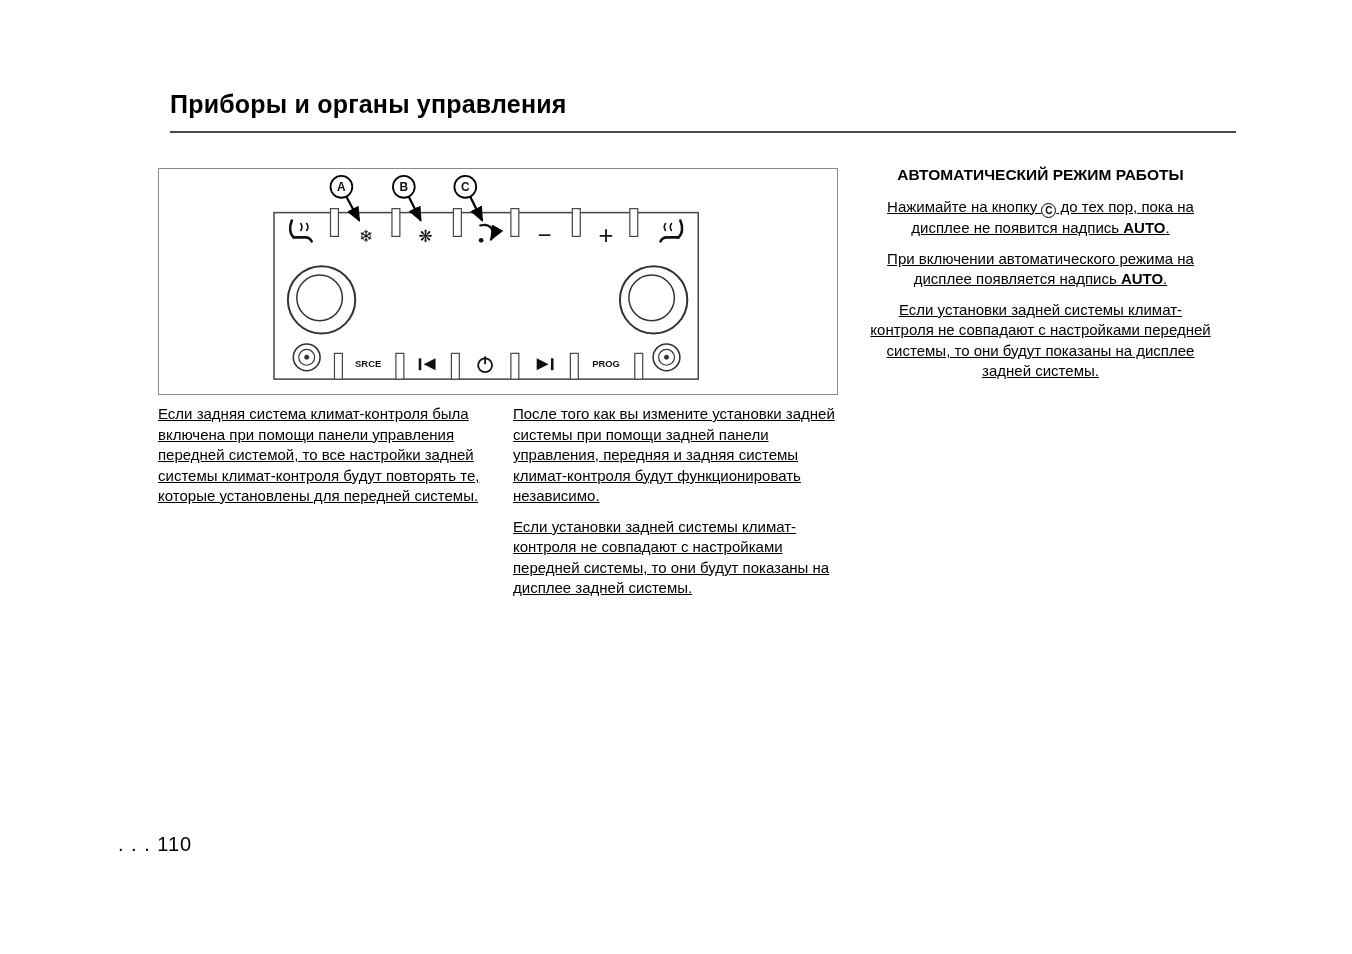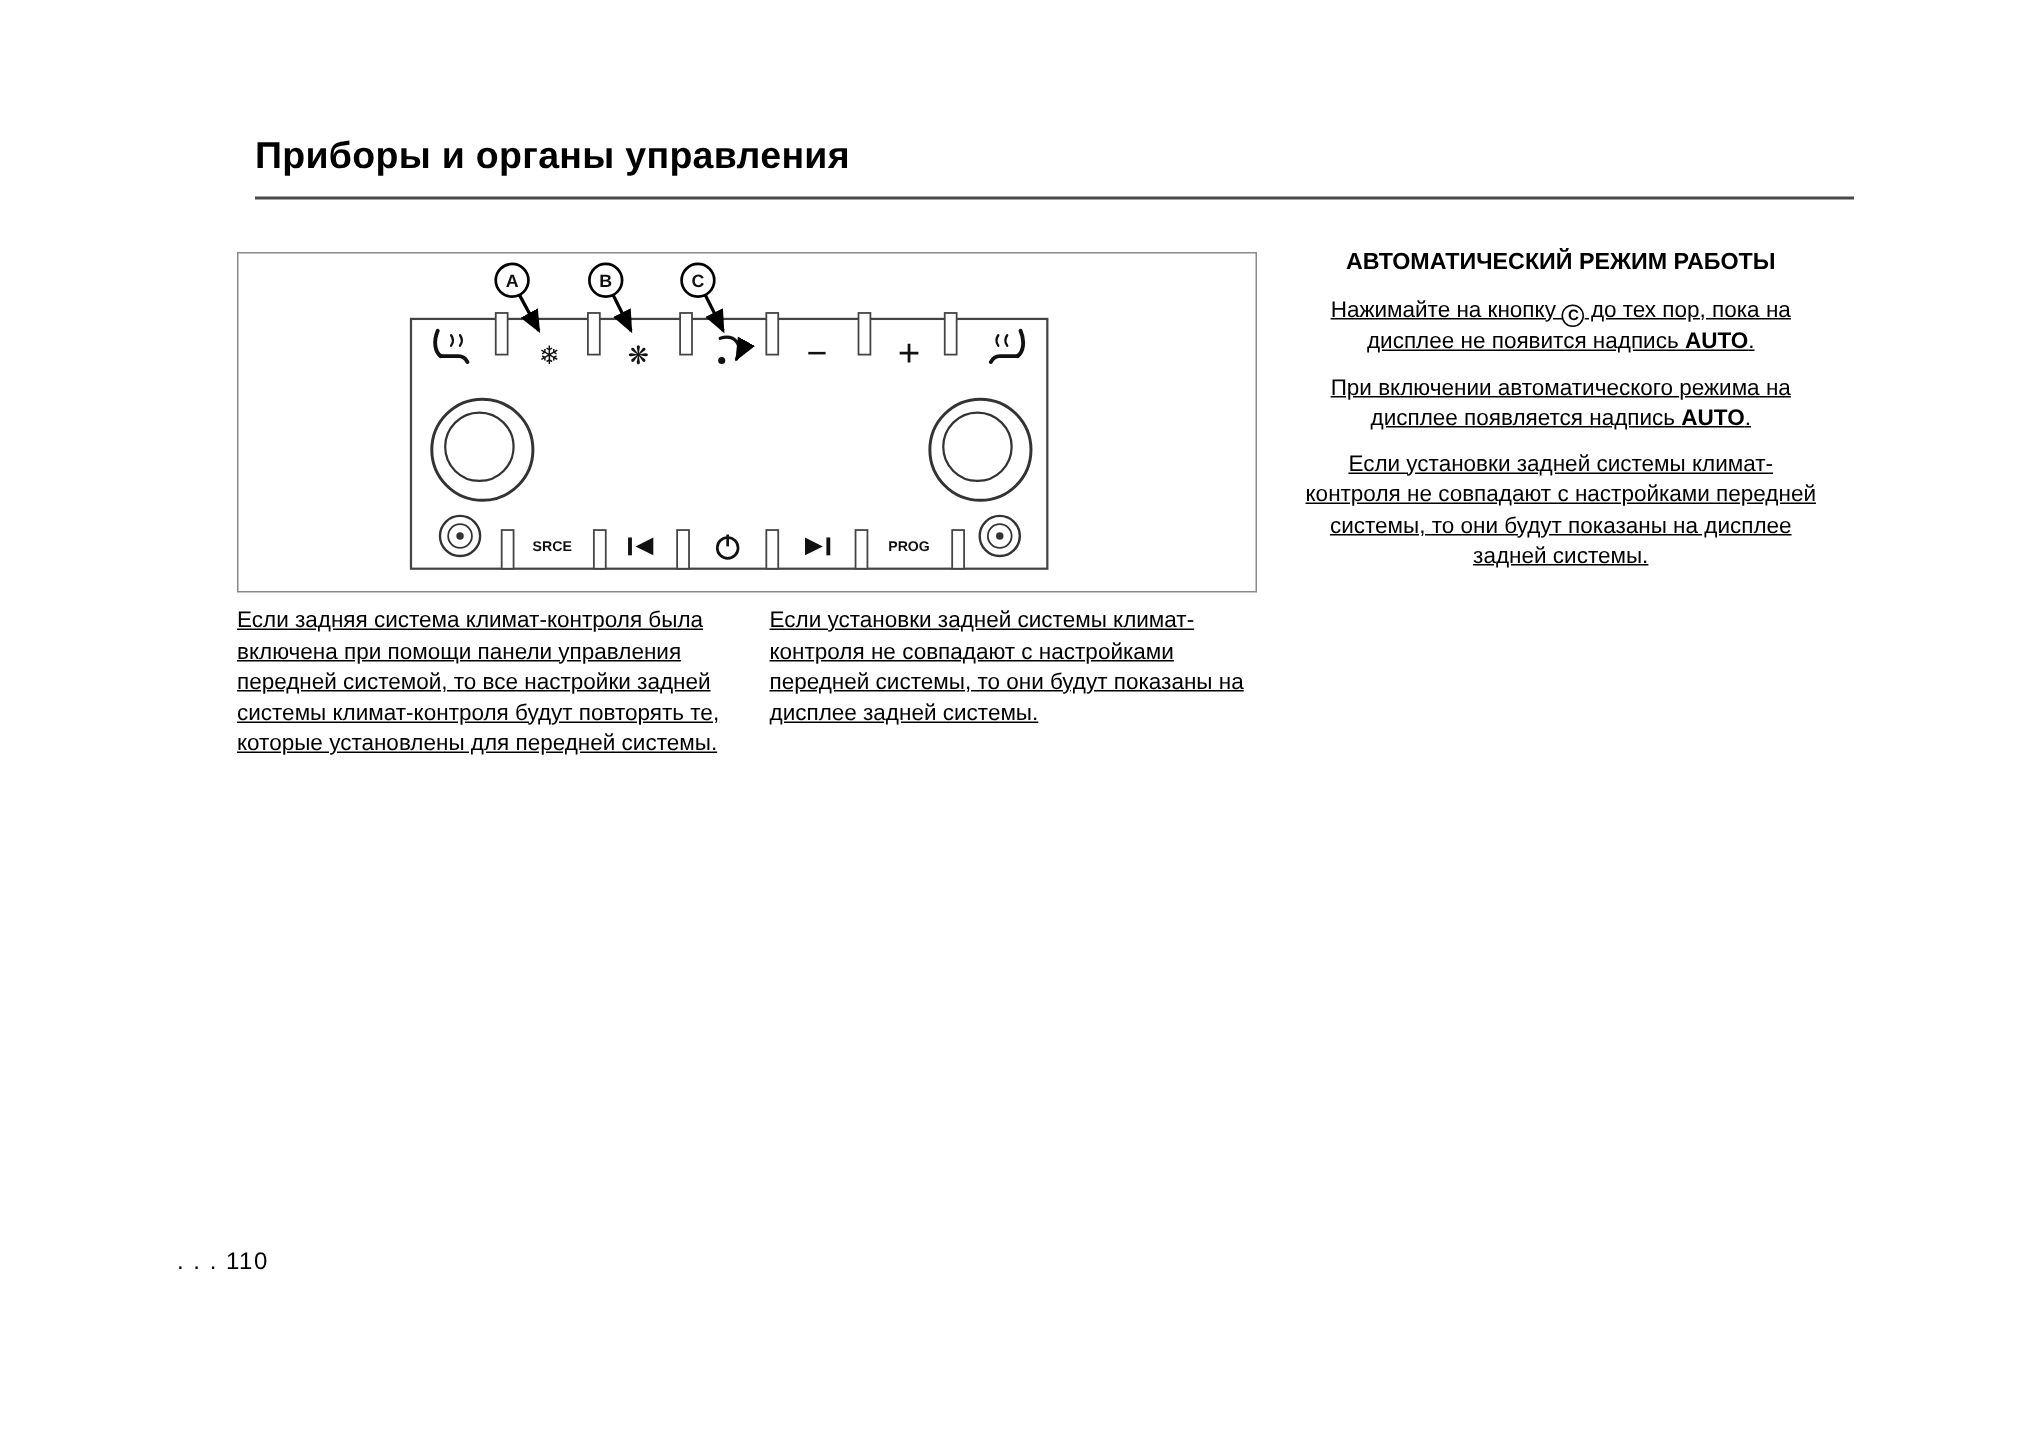--- a/index.html
+++ b/index.html
@@ -35,21 +35,21 @@
   .col-right b { font-weight:bold; }
 
   .circle-key {
     display:inline-flex; align-items:center; justify-content:center;
     width:15px; height:15px; border:1.3px solid #000; border-radius:50%;
     font-size:10px; font-weight:bold; line-height:1; vertical-align:-2px;
     box-sizing:border-box;
   }
 
   .pagenum {
-    position:absolute; left:118px; top:833px; font-size:16px; letter-spacing:1px;
+    position:absolute; left:118px; top:833px; font-size:20px; letter-spacing:1px;
   }
 
   svg text { font-family:"Liberation Sans", sans-serif; fill:#111; }
 </style>
 </head>
 <body>
 
 <div class="page">
 
   <div class="header">
@@ -150,20 +150,21 @@
         <line x1="312" y1="28" x2="324" y2="52" stroke="#000" stroke-width="2.2" marker-end="url(#arrowhead)"></line>
       </g>
     </svg>
   </div>
 
   <div class="col col-left">
     <p>Если задняя система климат-контроля была включена при помощи панели управления передней системой, то все настройки задней системы климат-контроля будут повторять те, которые установлены для передней системы.</p>
   </div>
 
   <div class="col col-middle">
+    <p>После того как вы измените установки задней системы при помощи задней панели управления, передняя и задняя системы климат-контроля будут функционировать независимо.</p>
     <p>Если установки задней системы климат-контроля не совпадают с настройками передней системы, то они будут показаны на дисплее задней системы.</p>
   </div>
 
   <div class="col col-right">
     <h2>АВТОМАТИЧЕСКИЙ РЕЖИМ РАБОТЫ</h2>
     <p><span>Нажимайте на кнопку </span><span class="circle-key">C</span><span> до тех пор, пока на дисплее не появится надпись </span><b>AUTO</b><span>.</span></p>
     <p><span>При включении автоматического режима на дисплее появляется надпись </span><b>AUTO</b><span>.</span></p>
     <p>Если установки задней системы климат-контроля не совпадают с настройками передней системы, то они будут показаны на дисплее задней системы.</p>
   </div>
 

